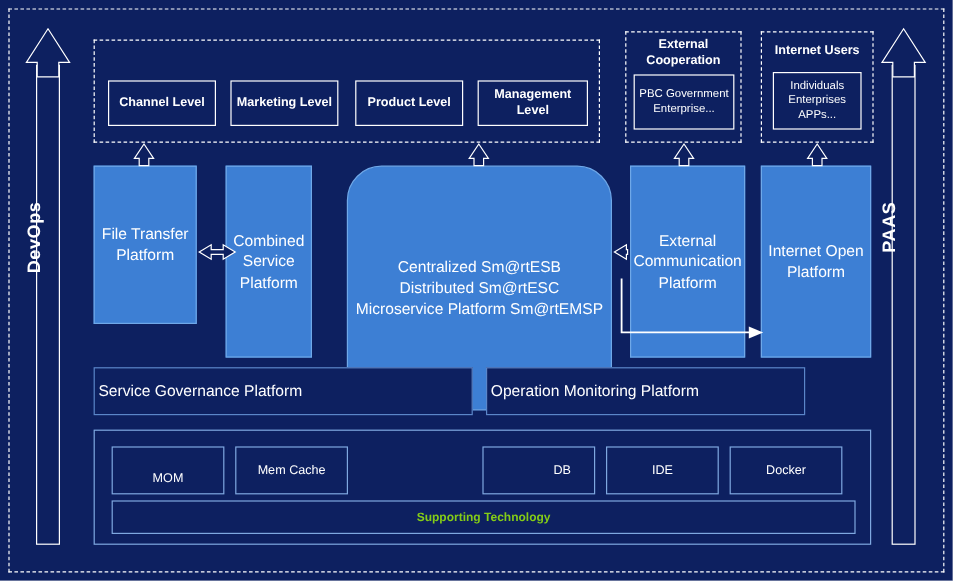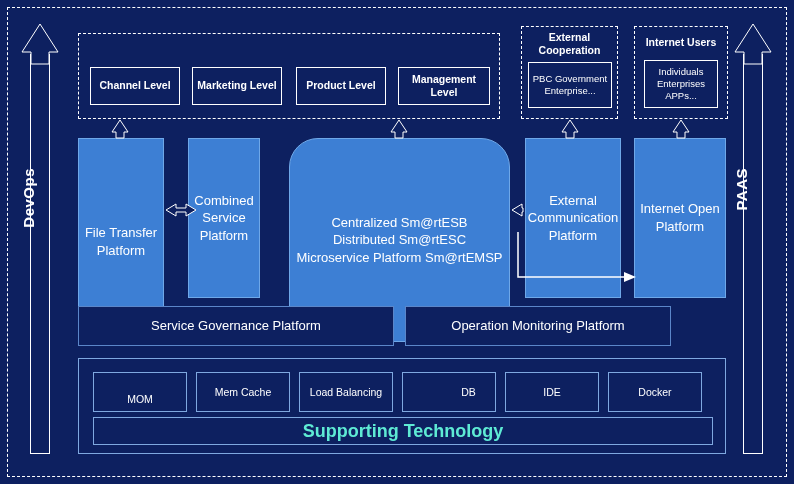--- a/index.html
+++ b/index.html
@@ -109,21 +109,21 @@
     padding: 4px;
   }
   .dbox {
     position: absolute;
     background: #0d2060;
     border: 1px solid #5b86c9;
     color: #ffffff;
     box-sizing: border-box;
     display: flex;
     align-items: center;
-    justify-content: center;
+    justify-content: flex-start;
     text-align: center;
     font-size: 13px;
     line-height: 1.3;
     padding: 3px;
   }
   .tech-box {
     position: absolute;
     background: #0d2060;
     border: 1px solid #7fa8e0;
     color: #ffffff;
@@ -133,26 +133,26 @@
     justify-content: center;
     text-align: center;
     font-size: 10.5px;
     line-height: 1.2;
     padding: 2px;
   }
   .support-band {
     position: absolute;
     background: #0d2060;
     border: 1px solid #7fa8e0;
-    color: #5eead4;
-    box-sizing: border-box;
-    display: flex;
-    align-items: center;
-    justify-content: center;
-    font-size: 18px;
+    color: #84cc16;
+    box-sizing: border-box;
+    display: flex;
+    align-items: center;
+    justify-content: center;
+    font-size: 10px;
     font-weight: bold;
   }
   .panel-outline {
     position: absolute;
     border: 1px solid #7fa8e0;
     box-sizing: border-box;
   }
   svg.overlay {
     position: absolute;
     left: 0; top: 0;
@@ -203,21 +203,21 @@
   <div class="wbox" style="left:528px;top:62px;width:84px;height:46px;font-weight:normal;font-size:9.5px;">
     <span>PBC Government Enterprise...</span>
   </div>
 
   <div class="dashed-group" id="internet-users-dash"></div>
   <div class="group-title" style="left:634px;top:36px;width:94px;">Internet Users</div>
   <div class="wbox" style="left:644px;top:60px;width:74px;height:48px;font-weight:normal;font-size:9.5px;">
     <span>Individuals Enterprises APPs...</span>
   </div>
 
-  <div class="bbox" style="left:78px;top:138px;width:86px;height:208px;">
+  <div class="bbox" style="left:78px;top:138px;width:86px;height:132px;">
     <span style="white-space:pre-line;">File Transfer Platform</span>
   </div>
   <div class="bbox" style="left:188px;top:138px;width:72px;height:160px;">
     <span style="white-space:pre-line;">Combined Service Platform</span>
   </div>
   <div class="bbox" style="left:289px;top:138px;width:221px;height:204px;border-radius:29px;">
     <span style="white-space:pre-line;">Centralized Sm@rtESB
 Distributed Sm@rtESC
 Microservice Platform Sm@rtEMSP</span>
   </div>
@@ -256,23 +256,20 @@
   </div>
 
   <div class="panel-outline" style="left:78px;top:358px;width:648px;height:96px;"></div>
 
   <div class="tech-box" style="left:93px;top:372px;width:94px;height:40px;">
     <span style="white-space:pre-line;margin-top:15px;">MOM</span>
   </div>
   <div class="tech-box" style="left:196px;top:372px;width:94px;height:40px;">
     <span style="white-space:pre-line;">Mem Cache</span>
   </div>
-  <div class="tech-box" style="left:299px;top:372px;width:94px;height:40px;">
-    <span style="white-space:pre-line;">Load Balancing</span>
-  </div>
   <div class="tech-box" style="left:402px;top:372px;width:94px;height:40px;">
     <span style="white-space:pre-line;padding-left:39px;">DB</span>
   </div>
   <div class="tech-box" style="left:505px;top:372px;width:94px;height:40px;">
     <span style="white-space:pre-line;">IDE</span>
   </div>
   <div class="tech-box" style="left:608px;top:372px;width:94px;height:40px;">
     <span style="white-space:pre-line;">Docker</span>
   </div>
 

